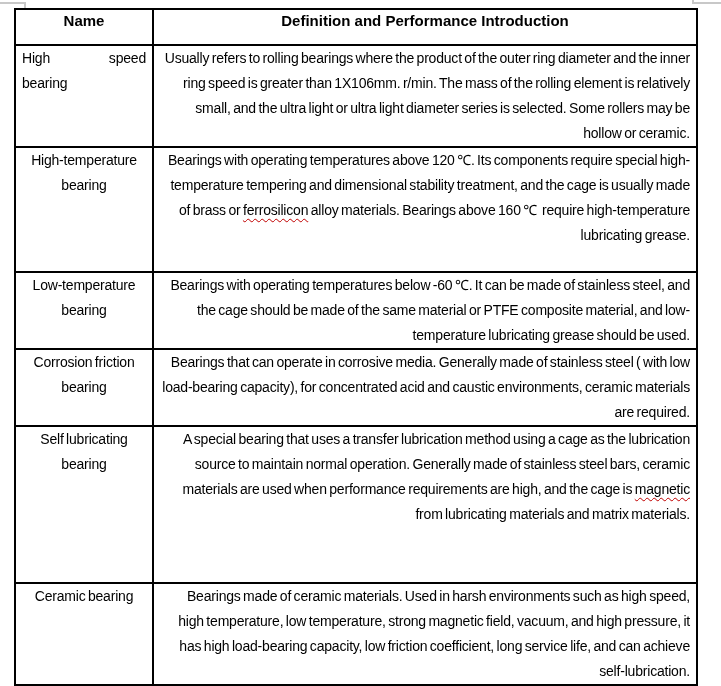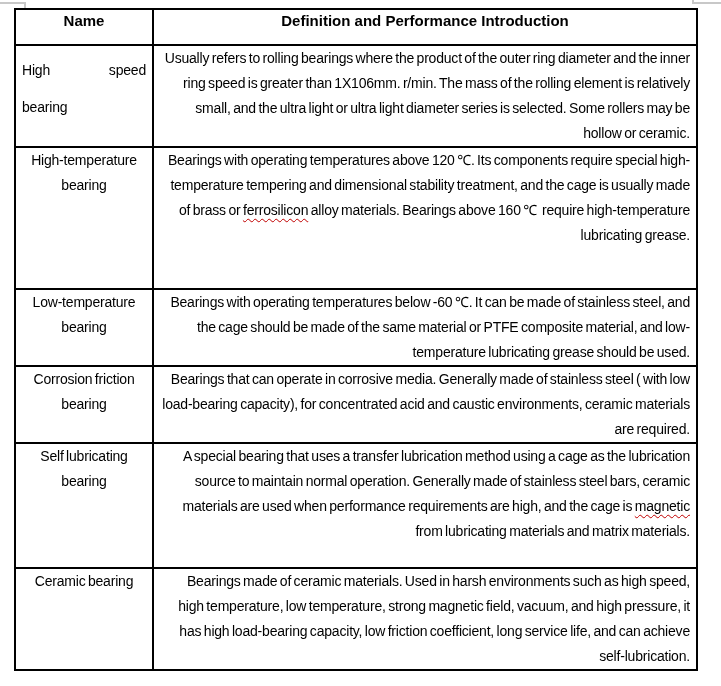--- a/index.html
+++ b/index.html
@@ -32,31 +32,31 @@
   }
   .doc-table th{
     font-size:15px;font-weight:bold;text-align:center;
     line-height:22px;letter-spacing:0;word-spacing:0;
   }
   col.name-col{width:138px;}
   col.def-col{width:544px;}
 
   tr.hdr{height:36px;}
   tr.r0{height:101px;}
-  tr.r1{height:142px;}
+  tr.r1{height:125px;}
   tr.r2{height:75px;}
   tr.r3{height:75px;}
   tr.r4{height:50px;}
-  tr.r5{height:125px;margin-top:36px;}
+  tr.r5{height:157px;margin-top:36px;}
   tr.r6{height:100px;}
 
   td.name-cell{text-align:center;padding:0 4px;}
   td.def-cell{text-align:right;padding:0 6px 0 7px;}
 
-  .jline{display:flex;justify-content:space-between;padding:12px 2px;}
+  .jline{display:flex;justify-content:space-between;padding:0 2px;}
   .jline2{text-align:left;padding:0 2px;}
 
   .misspell{
     text-decoration-line:underline;
     text-decoration-style:wavy;
     text-decoration-color:var(--misspell-color);
     text-decoration-thickness:1px;
     text-underline-offset:3px;
   }
 </style>

